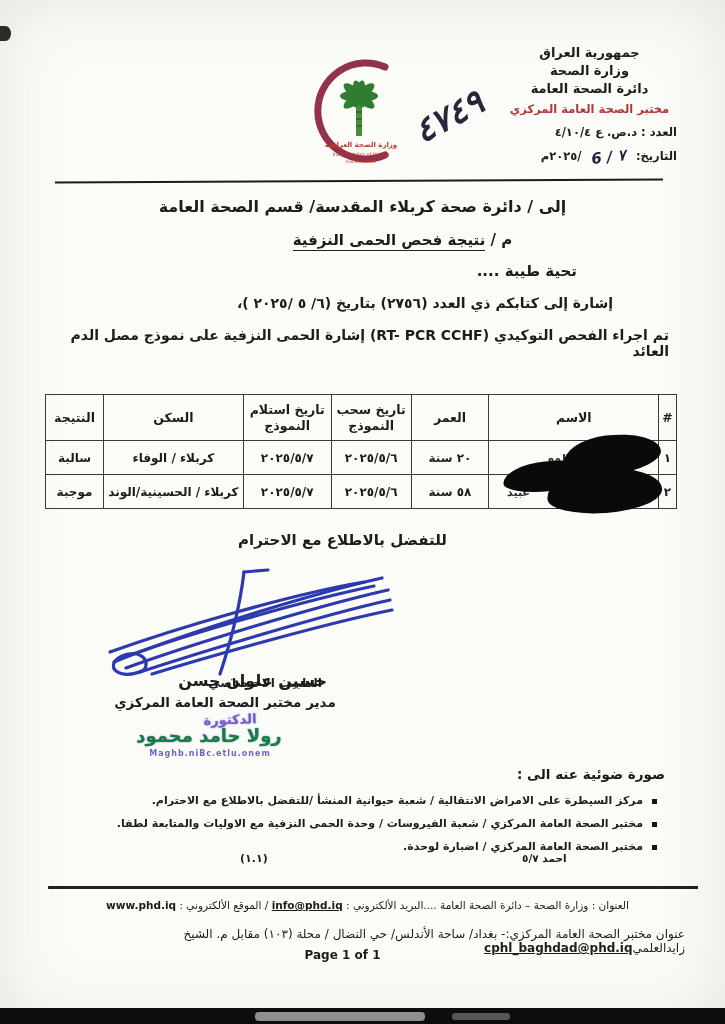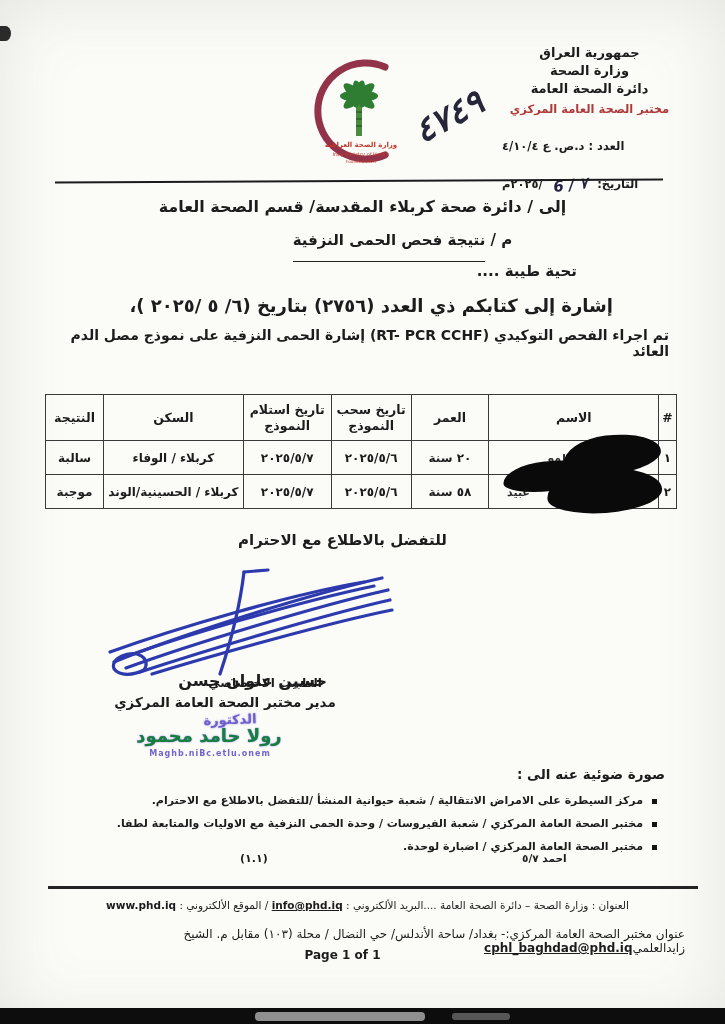--- a/index.html
+++ b/index.html
@@ -10,36 +10,36 @@
     box-shadow: inset 0 0 70px rgba(95,92,80,.14);
   }
   .abs { position:absolute; }
   .rtl { direction:rtl; unicode-bidi:embed; }
 
   
   .smudge { left:0; top:26px; width:11px; height:15px; background:#2b2b2b; border-radius:0 60% 60% 0; }
   .kurdish { left:38px; top:64px; width:252px; text-align:center; font-weight:bold; font-size:15px; line-height:28px; color:#2a2a2a; }
   .gov-block { right:48px; top:44px; width:175px; text-align:center; font-weight:bold; font-size:13px; line-height:18px; }
   .gov-block .lab { color:#b03a3a; font-size:11.5px; margin-top:2px; }
-  .gov-block .meta { font-size:11.5px; margin-top:19px; text-align:left; }
+  .gov-block .meta { font-size:11.5px; margin-top:5px; text-align:right; }
   .hw-big { left:412px; top:96px; font-size:34px; font-style:italic; color:#26263a;
             transform:rotate(-28deg); letter-spacing:4px; font-weight:bold; }
   .hw-inline { display:inline-block; font-style:italic; color:#222344; font-size:15px;
                transform:rotate(-7deg) translateY(2px); font-weight:bold; padding:0 6px; }
   .logo-wrap { left:288px; top:56px; width:144px; height:116px; }
 
   .rule-1 { left:55px; top:180px; width:608px; height:2px; background:#1b1b1b; transform:rotate(-.3deg); }
   .rule-2 { left:48px; top:886px; width:650px; height:2.5px; background:#232323; }
 
   
   .to-line { left:0; top:197px; width:100%; text-align:center; font-size:16px; font-weight:bold; }
   .subject { left:0; top:231px; width:100%; text-align:center; font-size:15px; font-weight:bold; transform:translateX(40px); }
-  .subject .u { border-bottom:1.6px solid #222; padding-bottom:12px; }
+  .subject .u { border-bottom:1.6px solid #222; padding-bottom:1px; }
   .greeting { right:148px; top:262px; font-size:15px; font-weight:bold; }
-  .ref-line { right:112px; top:295px; font-size:18px; font-weight:bold; }
+  .ref-line { right:112px; top:295px; font-size:14px; font-weight:bold; }
   .body-1 { left:50px; right:56px; top:327px; text-align:right; font-size:14px; font-weight:bold; }
   .body-2 { left:50px; right:76px; top:358px; text-align:right; font-size:14px; font-weight:bold; }
 
   
   .results-table { left:45px; top:394px; width:632px; border-collapse:collapse; font-size:12px; font-weight:bold; }
   .results-table th, .results-table td { border:1.4px solid #3a3a3a; text-align:center; padding:2px 3px; }
   .results-table th { height:46px; font-size:12.5px; line-height:16px; }
   .results-table td { height:34px; position:relative; }
   .name-cell { overflow:visible; }
   .name-cell .partial { position:relative; z-index:1; font-size:11px; color:#2a2a2a; }

